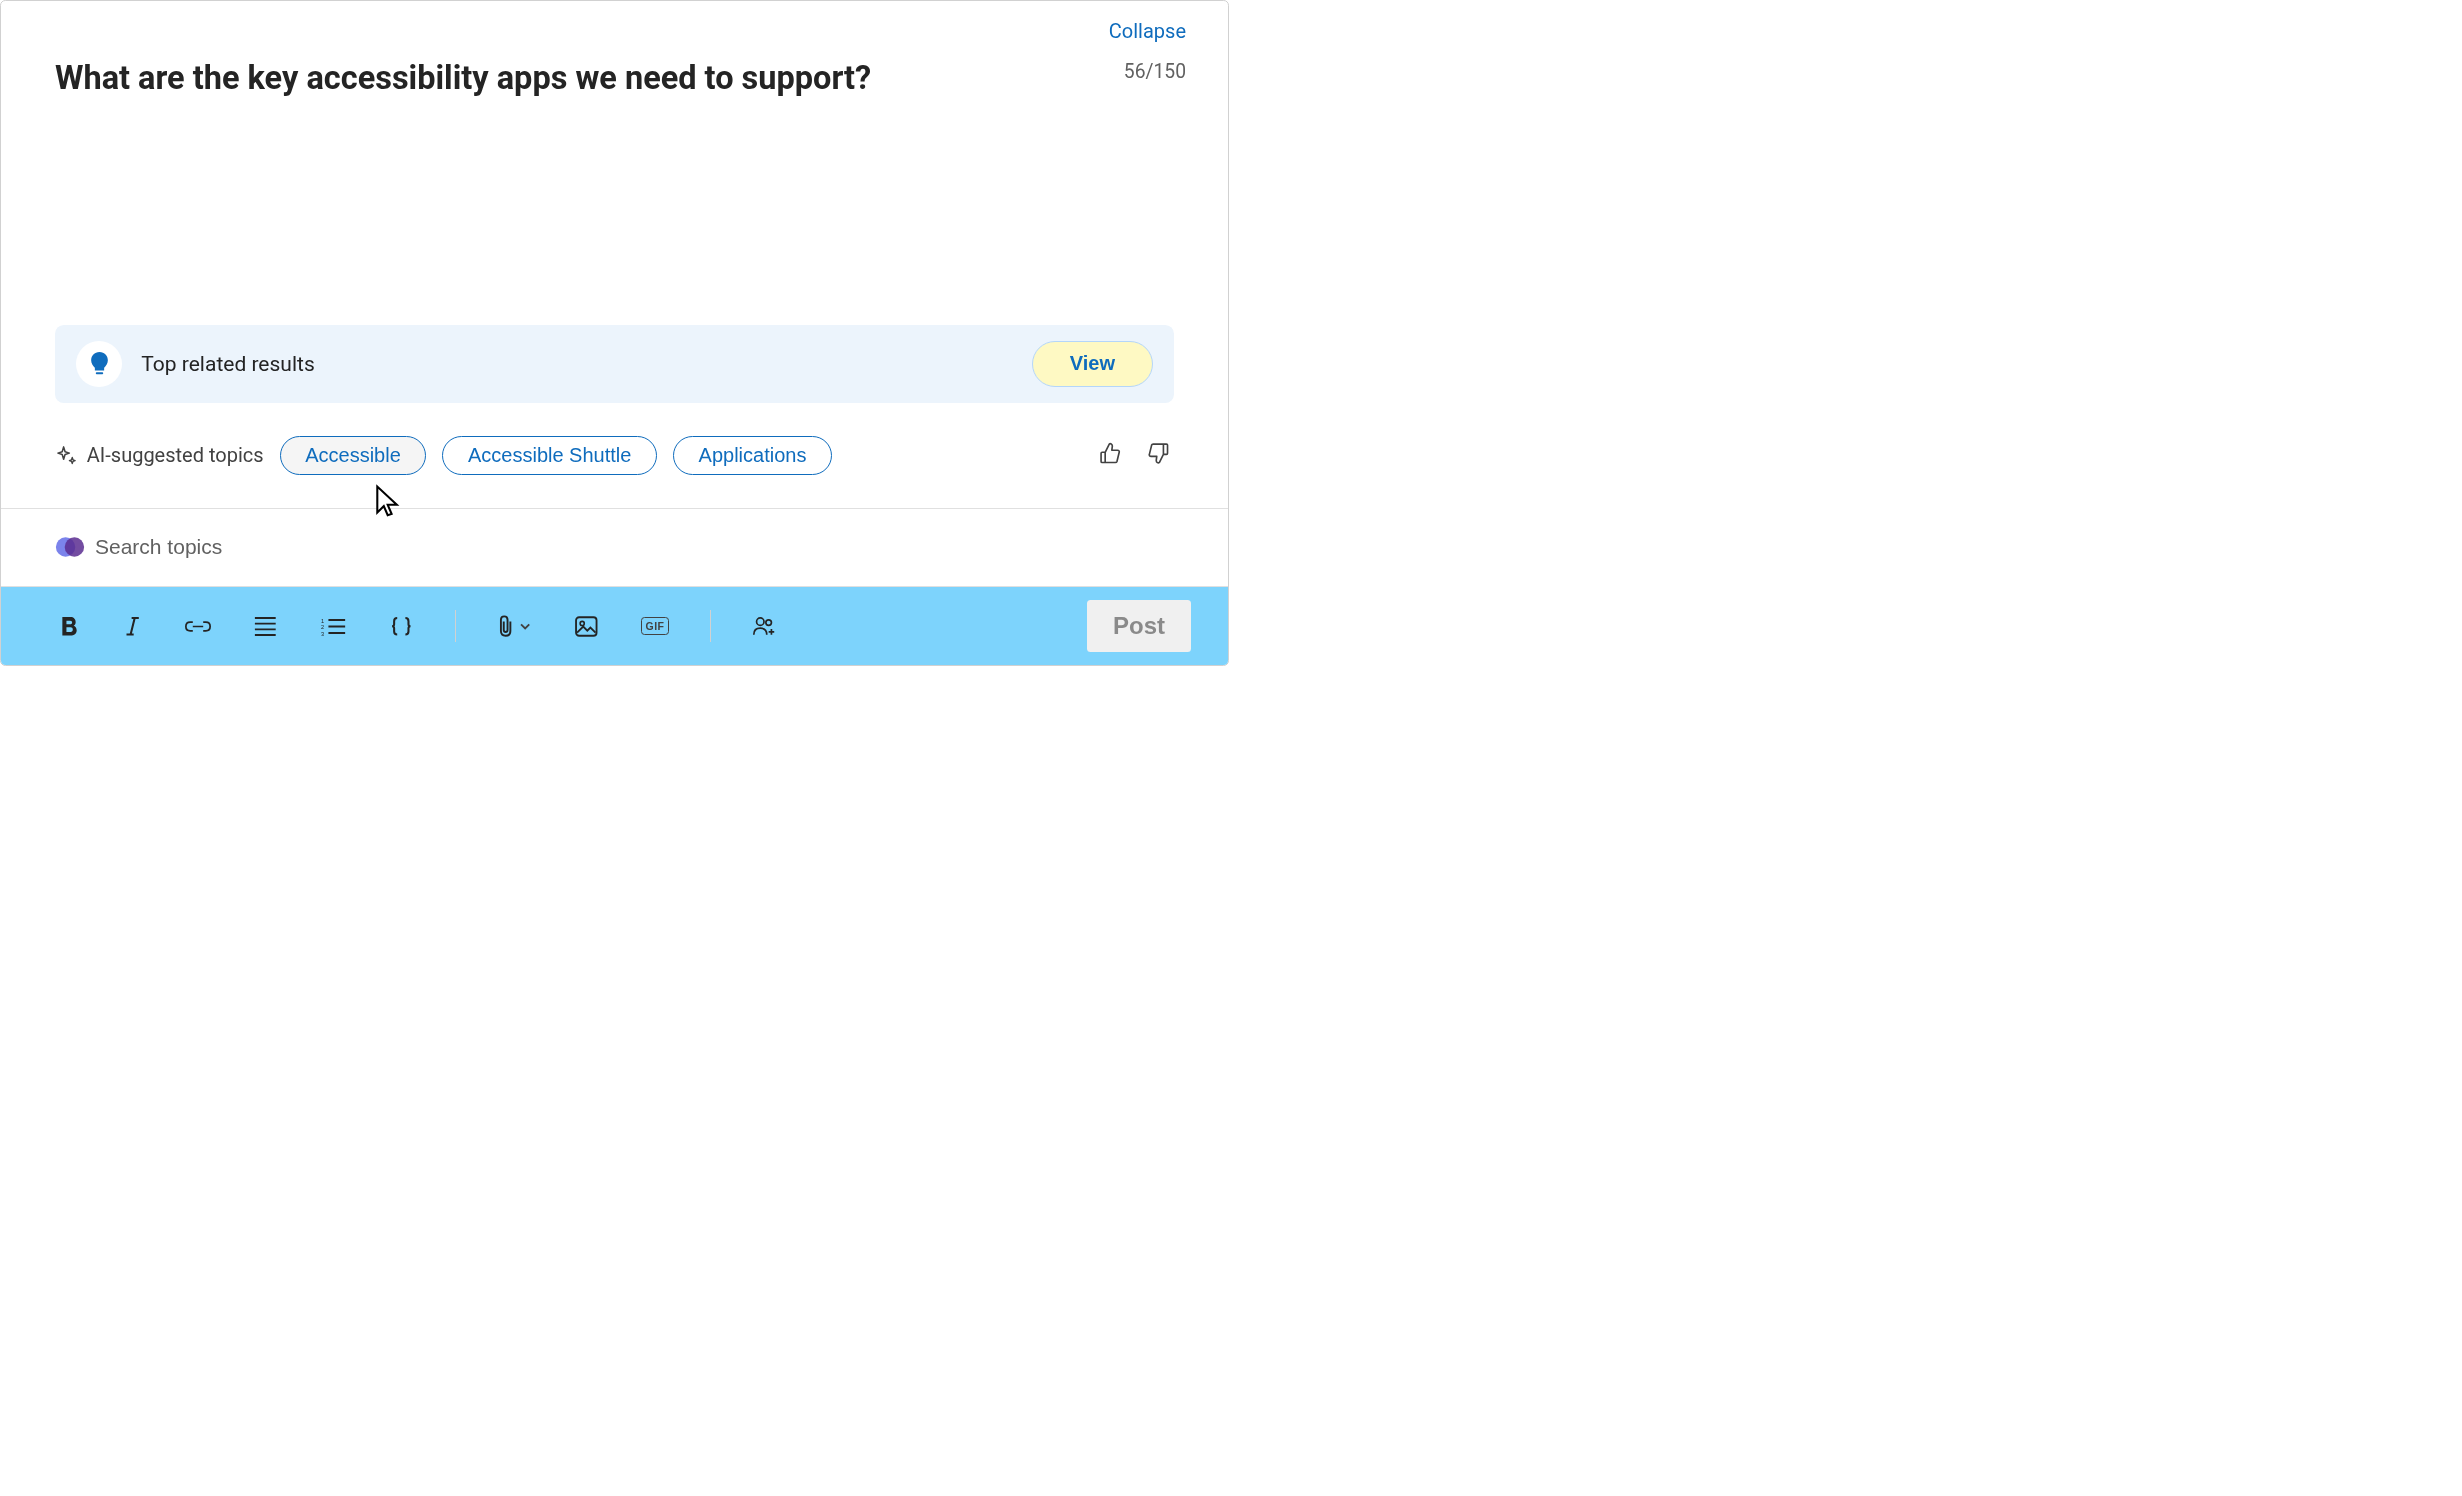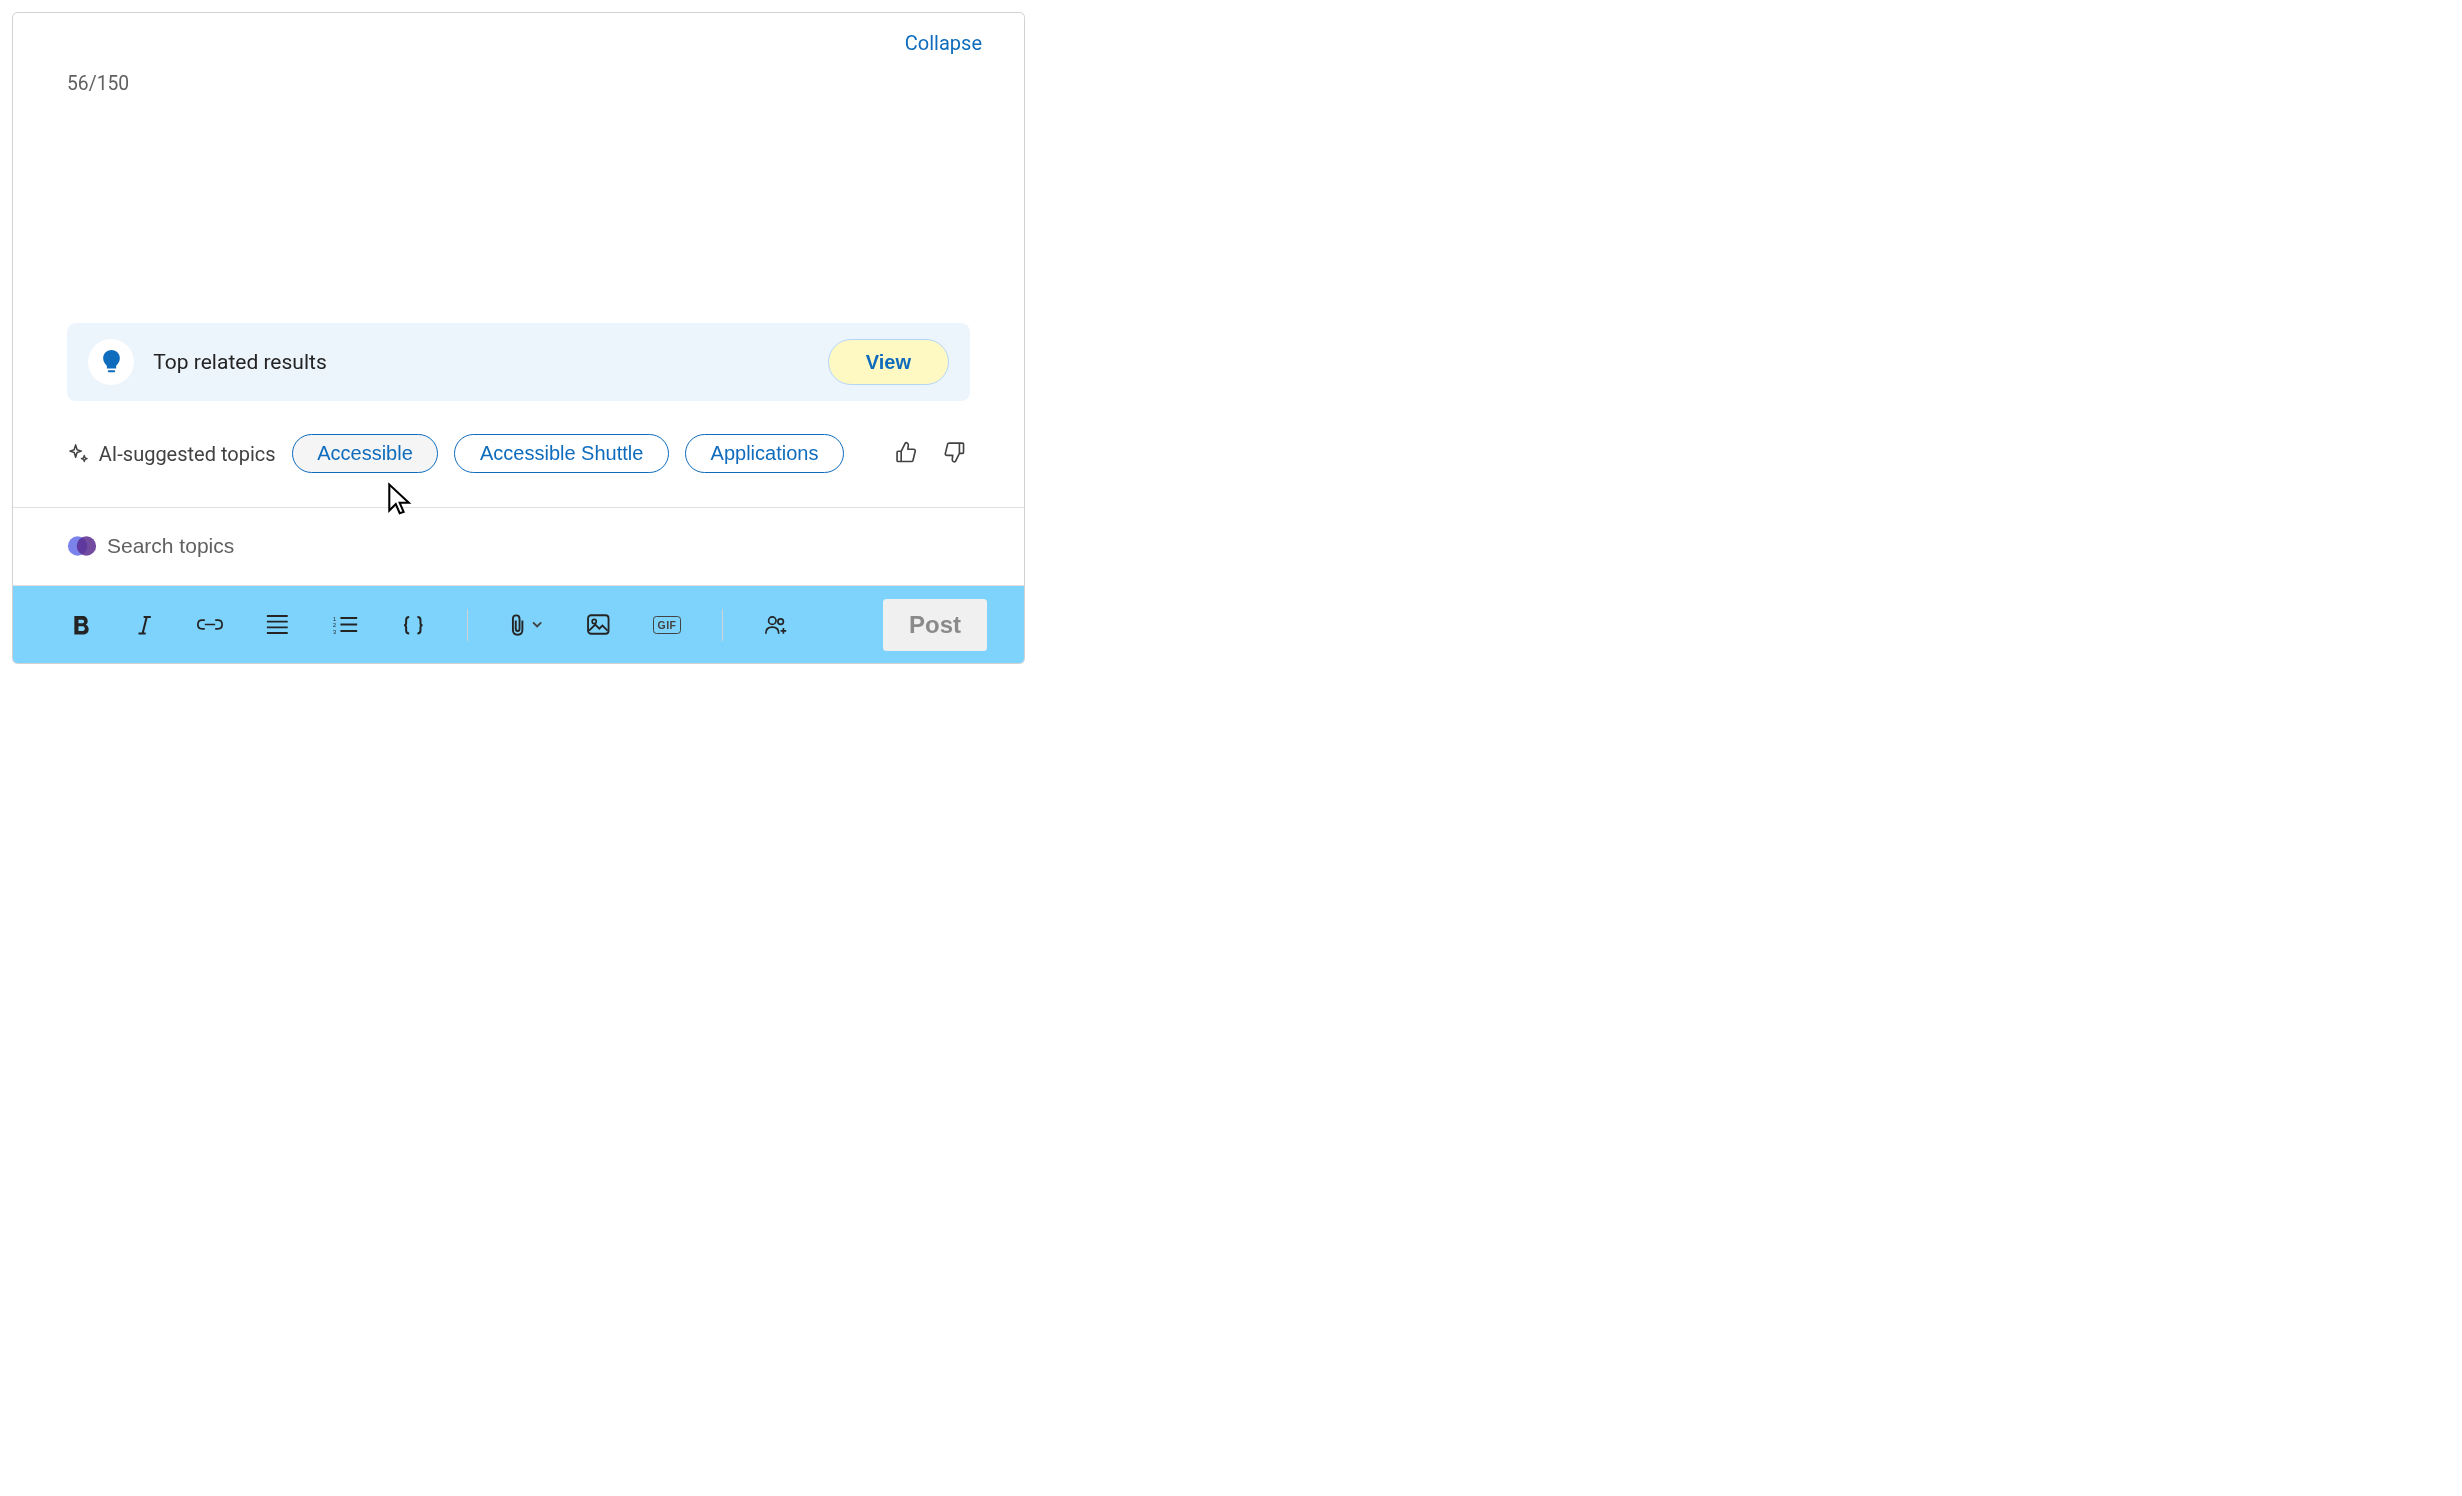--- a/index.html
+++ b/index.html
@@ -3,22 +3,22 @@
 <meta charset="utf-8">
 <style>
   * { box-sizing: border-box; }
   html, body { margin: 0; padding: 0; }
   body {
     font-family: "Segoe UI", -apple-system, BlinkMacSystemFont, Roboto, "Helvetica Neue", Arial, sans-serif;
     background: #fff;
     color: #242424;
   }
   .card {
-    width: 1013px;
-    margin: 12px;
+    width: 1229px;
+    margin: 0;
     border: 0.9px solid #d1d1d1;
     border-radius: 5.3px;
     background: #fff;
     overflow: hidden;
   }
   .top-row {
     display: flex;
     justify-content: flex-end;
     align-items: center;
     padding: 17.6px 42px 0 54px;
@@ -189,20 +189,21 @@
 </head>
 <body>
 
 <div class="card">
 
   <div class="top-row">
     <span class="collapse-link">Collapse</span>
   </div>
 
   <div class="header-row">
+    <h1 class="title">What are the key accessibility apps we need to support?</h1>
     <div class="counter2">56/150</div>
   </div>
 
   <div class="big-gap"></div>
 
   <div class="related-box">
     <div class="bulb-circle">
       <svg width="23" height="26" viewBox="0 0 24 28">
         <path fill="#0f6cbd" d="M12 1 C6.5 1 3 5 3 10 C3 13.5 5 16 7 18 L7 21 L17 21 L17 18 C19 16 21 13.5 21 10 C21 5 17.5 1 12 1 Z"></path>
         <rect fill="#0f6cbd" x="8" y="23" width="8" height="2" rx="1"></rect>

